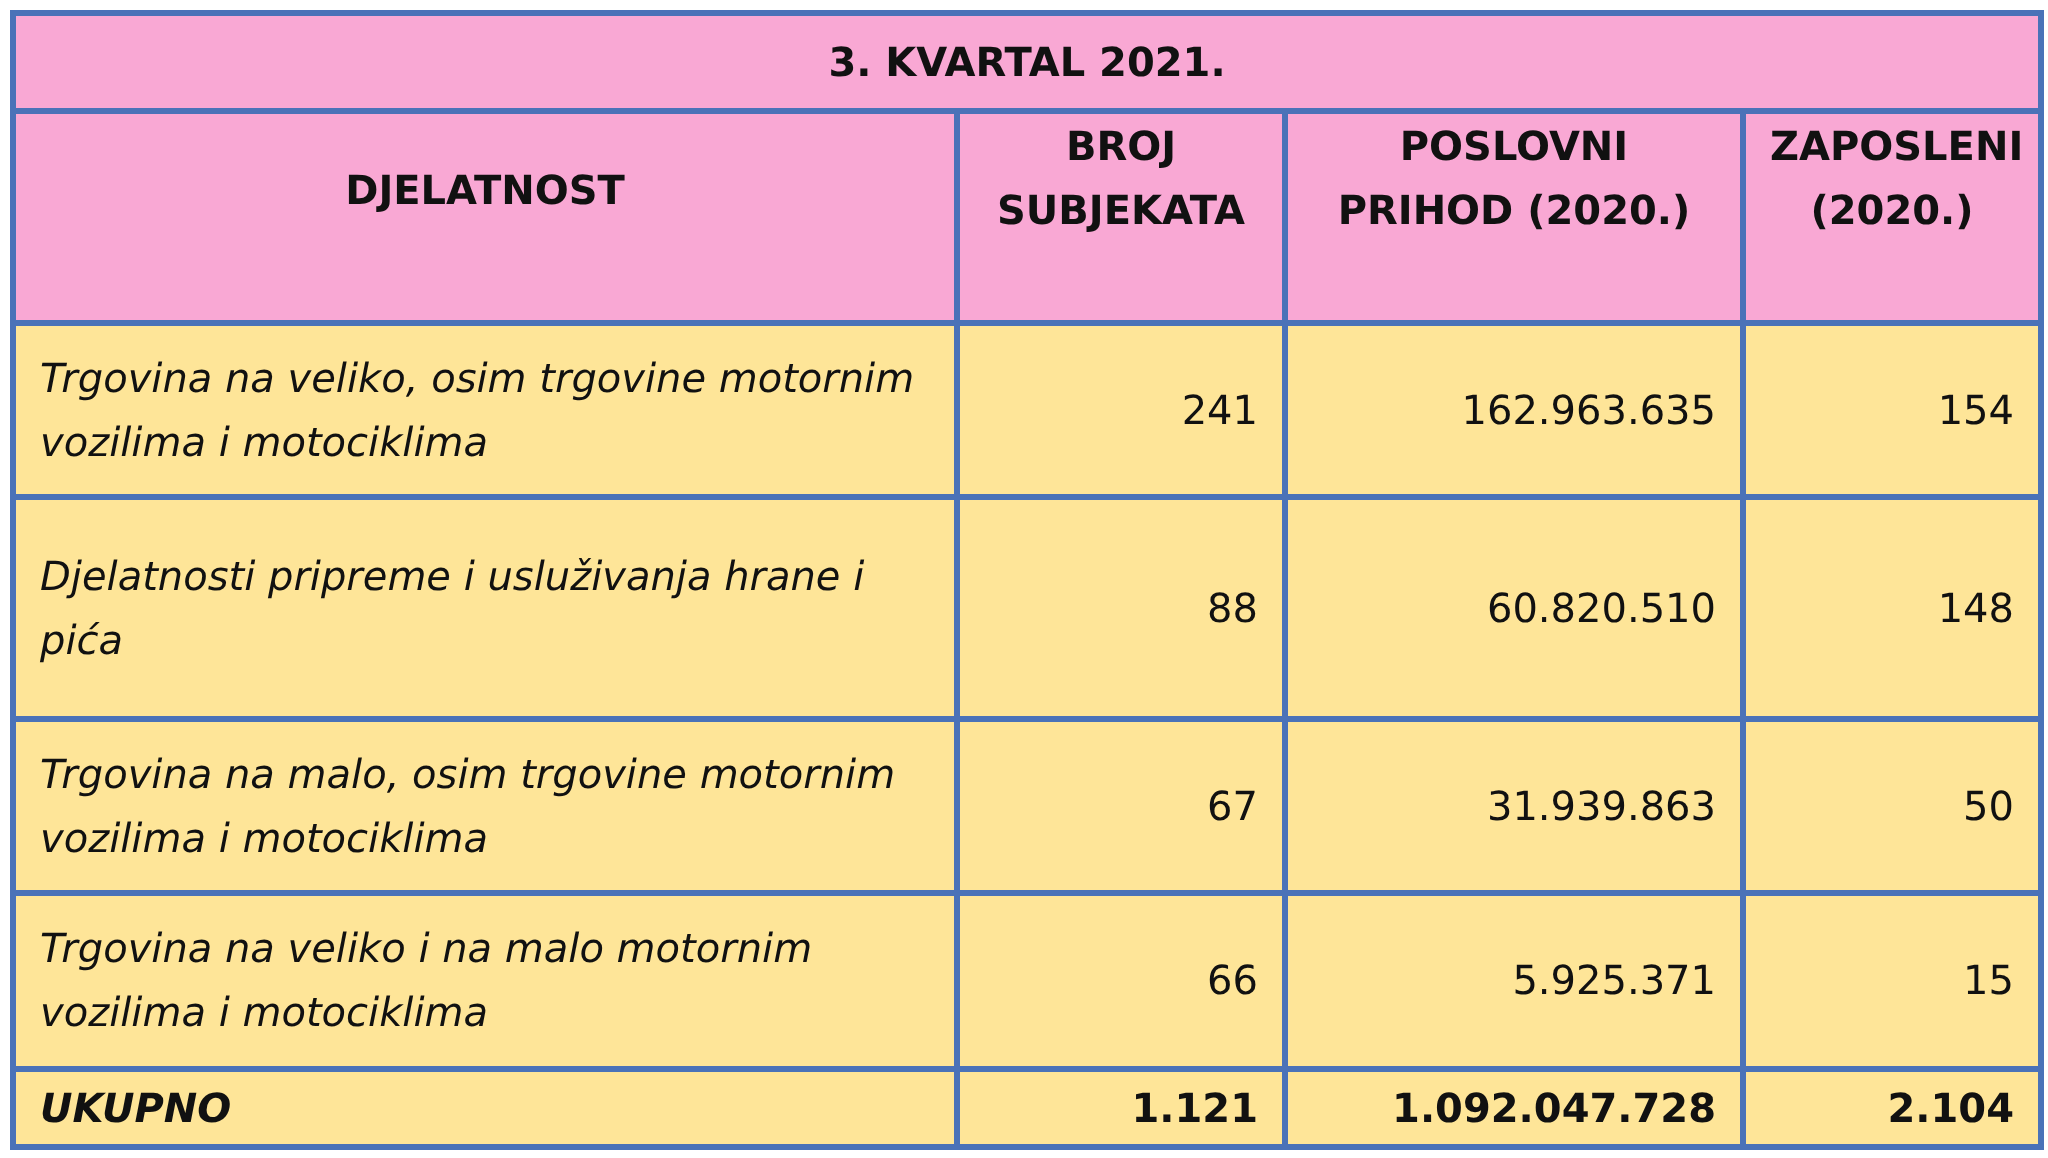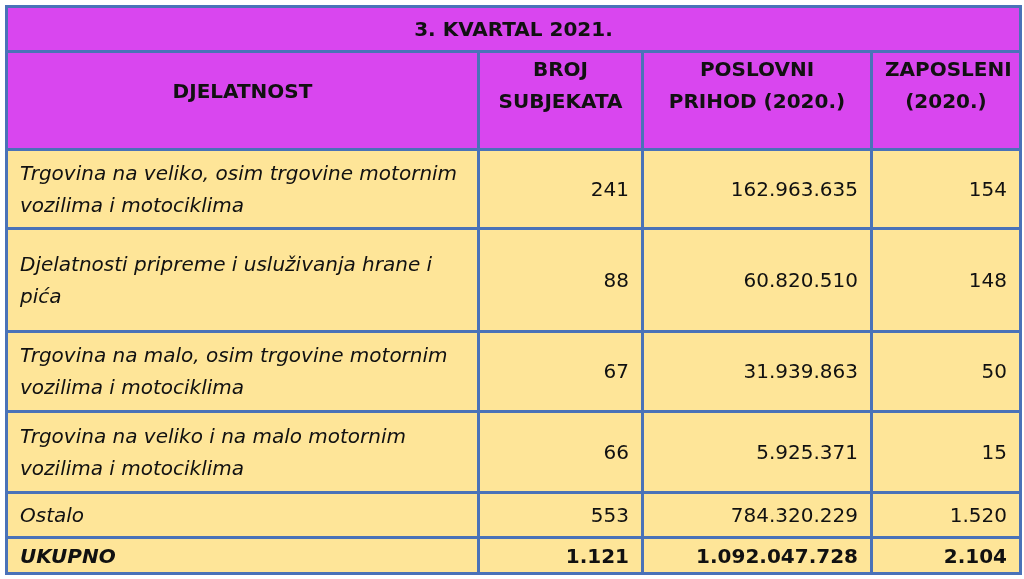--- a/index.html
+++ b/index.html
@@ -11,21 +11,21 @@
       table-layout: fixed;
       color: #111;
       font-size: 20px;
     }
     table.kv td, table.kv th {
       border: 3px solid #4a72b8;
       padding: 0 12px;
       line-height: 32px;
       overflow: hidden;
     }
-    th { background: #d946ef; font-weight: bold; text-align: center; margin-left: 37px; }
+    th { background: #f9a8d4; font-weight: bold; text-align: center; margin-left: 37px; }
     .title-row th { height: 41px; }
     .head-row th { height: 70px; vertical-align: top; padding-top: 6px; }
     .head-row th.c0 { padding-top: 22px; }
     td { background: #fee598; }
     td.name { font-style: italic; text-align: left; }
     td.num { text-align: right; }
     tr.total td { font-weight: bold; }
     col.c0 { width: 472px; }
     col.c1 { width: 164px; }
     col.c2 { width: 229px; }
@@ -80,26 +80,20 @@
     <td class="num">67</td>
     <td class="num">31.939.863</td>
     <td class="num">50</td>
   </tr>
   <tr style="height:79px">
     <td class="name">Trgovina na veliko i na malo motornim vozilima i motociklima</td>
     <td class="num">66</td>
     <td class="num">5.925.371</td>
     <td class="num">15</td>
   </tr>
-  <tr style="height:44px">
-    <td class="name">Ostalo</td>
-    <td class="num">553</td>
-    <td class="num">784.320.229</td>
-    <td class="num">1.520</td>
-  </tr>
   <tr class="total" style="height:28px">
     <td class="name">UKUPNO</td>
     <td class="num">1.121</td>
     <td class="num">1.092.047.728</td>
     <td class="num">2.104</td>
   </tr>
 </tbody>
   </table>
 
 </body></html>

